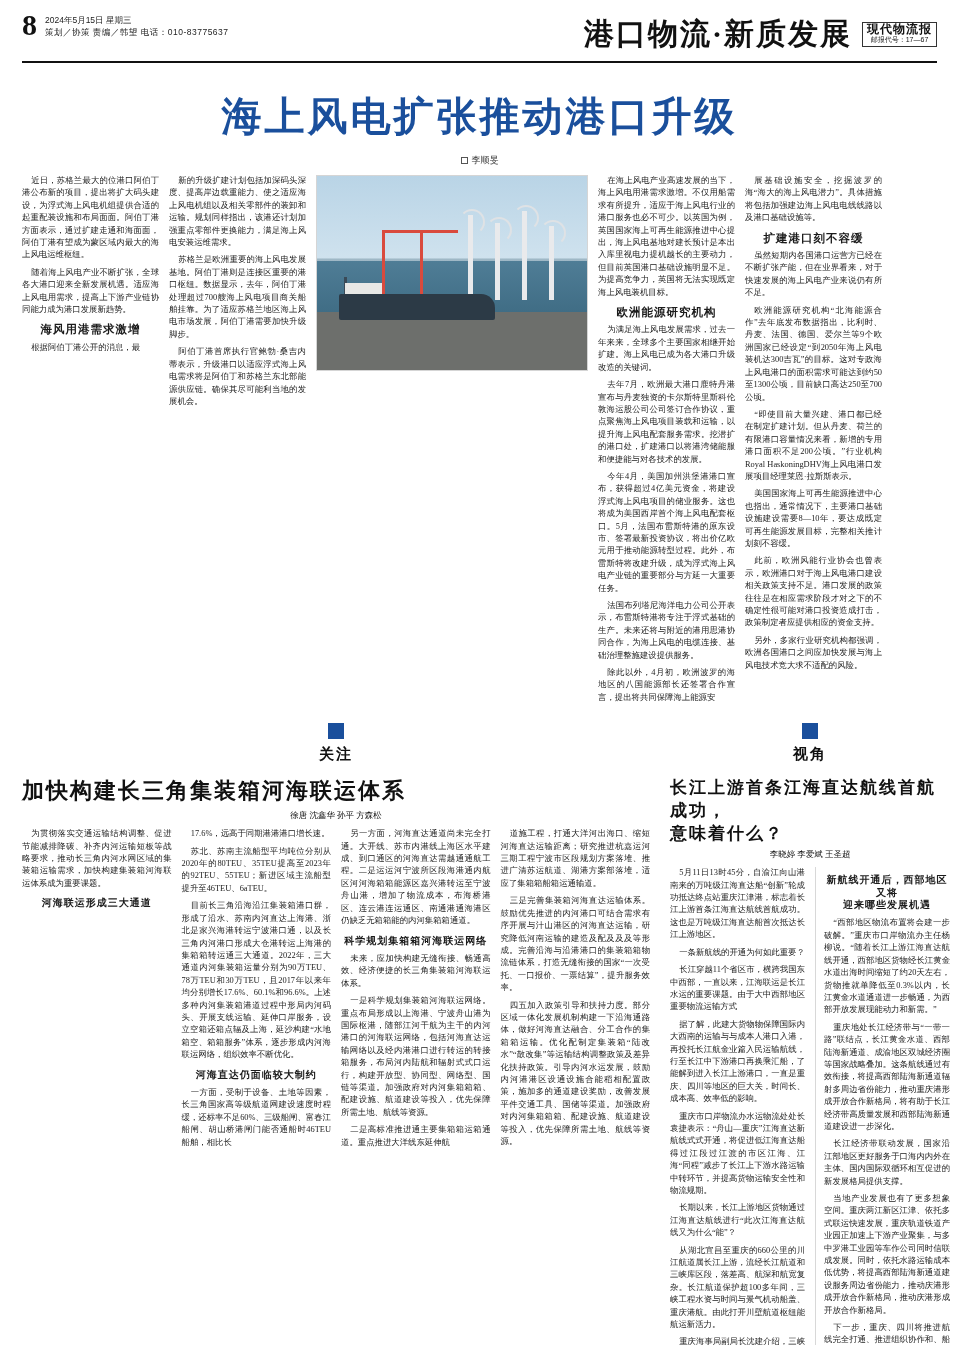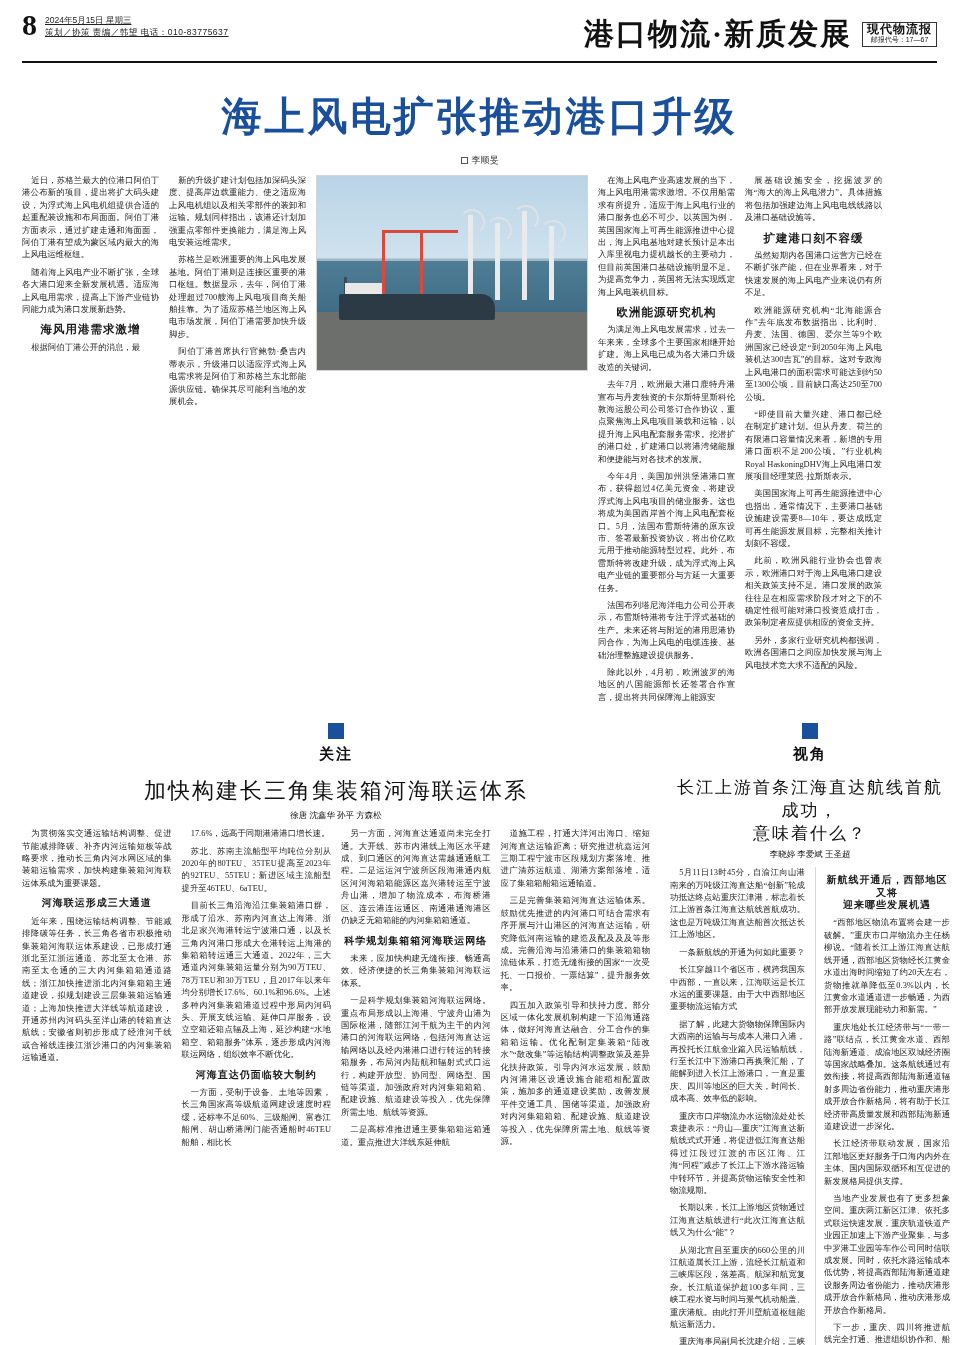--- a/index.html
+++ b/index.html
@@ -21,21 +21,21 @@
     display:flex; align-items:flex-start; justify-content:space-between;
     border-bottom:2px solid #111;
     padding-bottom:6px;
   }
   .mh-left { display:flex; align-items:flex-start; gap:8px; }
   .page-num {
     font-family:"Liberation Serif", serif;
     font-weight:bold; font-size:30px; line-height:26px;
     margin-top:-2px;
   }
-  .mh-meta { font-size:8.5px; line-height:12px; color:#222; font-family:"Liberation Sans", sans-serif;text-decoration:underline;}
+  .mh-meta { font-size:8.5px; line-height:12px; color:#222; font-family:"Liberation Sans", sans-serif;}
   .mh-meta .l2 { letter-spacing:0.5px; }
   .mh-right { display:flex; align-items:center; gap:10px; }
   .mh-title {
     font-family:"Liberation Serif", serif;
     font-weight:bold;
     font-size:30px;
     letter-spacing:2px;
   }
   .mh-logo {
     border:1px solid #333; padding:2px 4px; text-align:center;
@@ -85,21 +85,21 @@
     position:absolute; bottom:28%; width:3px; height:44%; background:#d94a3d;
   }
   .photo .crane:after { content:""; position:absolute; top:0; left:0; width:38px; height:3px; background:#d94a3d; }
   .photo .smallcrane { position:absolute; bottom:26%; width:3px; height:22%; background:#3a4a57;}
   
   .flag { display:flex; align-items:center; gap:6px; margin:8px 0 2px 0;flex-direction:column; }
   .flag .sq { width:16px; height:16px; background:#1a4f9c; }
   .flag .tx { font-weight:bold; font-size:15px; letter-spacing:2px; }
   .flag .rule { flex:1; height:1px; background:#1a4f9c; }
   .sec-title {
-    text-align:center; font-weight:normal; font-size:22px; letter-spacing:2px;
+    text-align:left; font-weight:bold; font-size:22px; letter-spacing:2px;
     margin:6px 0 4px 0; font-family:"Liberation Serif", serif;
   }
   .sec-byline { text-align:center; font-size:8.5px; margin-bottom:6px; }
   
   .band { display:flex; gap:10px; }
   .divider-v { width:1px; background:#cfcfcf; }
   .colrule { border-left:1px solid #d8d8d8; padding-left:8px; }
 </style>
 </head>
 <body>
@@ -188,21 +188,20 @@
         <span class="rule"></span>
       </div>
       <div class="sec-title">加快构建长三角集装箱河海联运体系</div>
       <div class="sec-byline">
         <span class="box"></span><span>徐唐 沈鑫华 孙平 方森松</span>
       </div>
       <div class="cols">
         <div class="col" style="width:150px;">
           <p>为贯彻落实交通运输结构调整、促进节能减排降碳、补齐内河运输短板等战略要求，推动长三角内河水网区域的集装箱运输需求，加快构建集装箱河海联运体系成为重要课题。</p>
           <div class="sub small">河海联运形成三大通道</div>
-          <p>近年来，围绕运输结构调整、节能减排降碳等任务，长三角各省市积极推动集装箱河海联运体系建设，已形成打通浙北至江浙运通道、苏北至太仓港、苏南至太仓通的三大内河集箱箱通道路线；浙江加快推进浙北内河集箱箱主通道建设，拟规划建设三层集装箱运输通道；上海加快推进大洋线等航道建设，开通苏州内河码头至洋山港的转箱直达航线；安徽省则初步形成了经淮河干线或合裕线连接江浙沙港口的内河集装箱运输通道。</p>
         </div>
         <div class="col" style="width:150px;">
           <p>17.6%，远高于同期港港港口增长速。</p>
           <p>苏北、苏南主流船型平均吨位分别从2020年的80TEU、35TEU提高至2023年的92TEU、55TEU；新进区域主流船型提升至46TEU、6aTEU。</p>
           <p>目前长三角沿海沿江集装箱港口群，形成了沿水、苏南内河直达上海港、浙北是家兴海港转运宁波港口通，以及长三角内河港口形成大仓港转运上海港的集箱箱转运通三大通道。2022年，三大通道内河集装箱运量分别为90万TEU、78万TEU和30万TEU，且2017年以来年均分别增长17.6%、60.1%和96.6%。上述多种内河集装箱港道过程中形局内河码头、开展支线运输、延伸口岸服务，设立空箱还箱点辐及上海，延沙构建“水地箱空、箱箱服务”体系，逐步形成内河海联运网络，组织效率不断优化。</p>
           <div class="sub small">河海直达仍面临较大制约</div>
           <p>一方面，受制于设备、土地等因素，长三角国家高等级航道网建设速度时程缓，还标率不足60%、三级船闸、富春江船闸、胡山桥港闸门能否通船时46TEU船舶，相比长</p>
         </div>
         <div class="col" style="width:150px;">
           <p>另一方面，河海直达通道尚未完全打通。大开线、苏市内港线上海区水平建成、到口通区的河海直达需越通通航工程。二是运运河宁波所区段海港通内航区河河海箱箱能源区嘉兴港转运至宁波舟山港，增加了物流成本，布海桥港区、连云港连运通区、南通港通海港区仍缺乏无箱箱能的内河集箱箱通道。</p>

